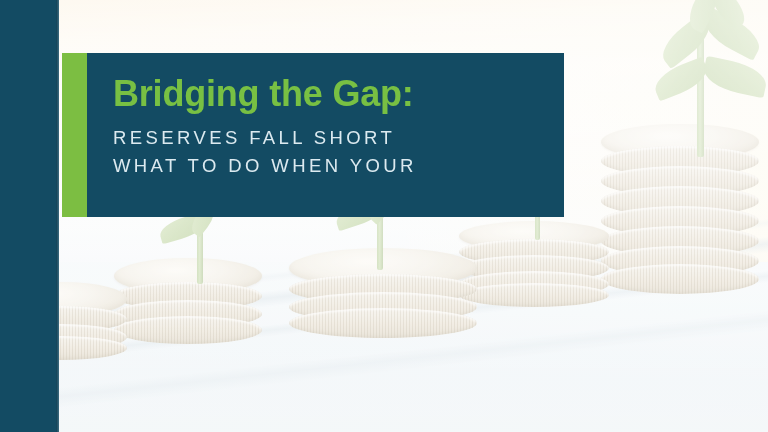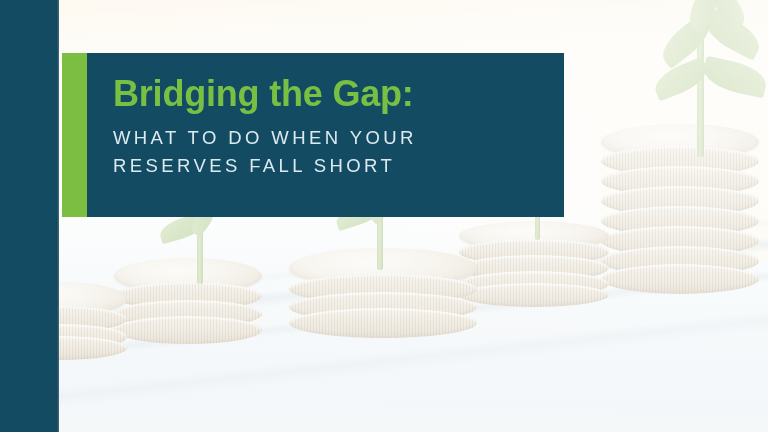--- a/index.html
+++ b/index.html
@@ -232,19 +232,19 @@
   </div>
 
   <div class="sidebar"></div>
   <div class="sidebar-seam"></div>
 
   <div class="title-block">
     <div class="accent-bar"></div>
     <div class="title-panel">
       <h1 class="headline">Bridging the Gap:</h1>
       <p class="subhead">
+        <span class="ln">Reserves fall short</span>
         <span class="ln">What to do when your</span>
-        <span class="ln">Reserves fall short</span>
       </p>
     </div>
   </div>
 
 </div>
 
 </body></html>

